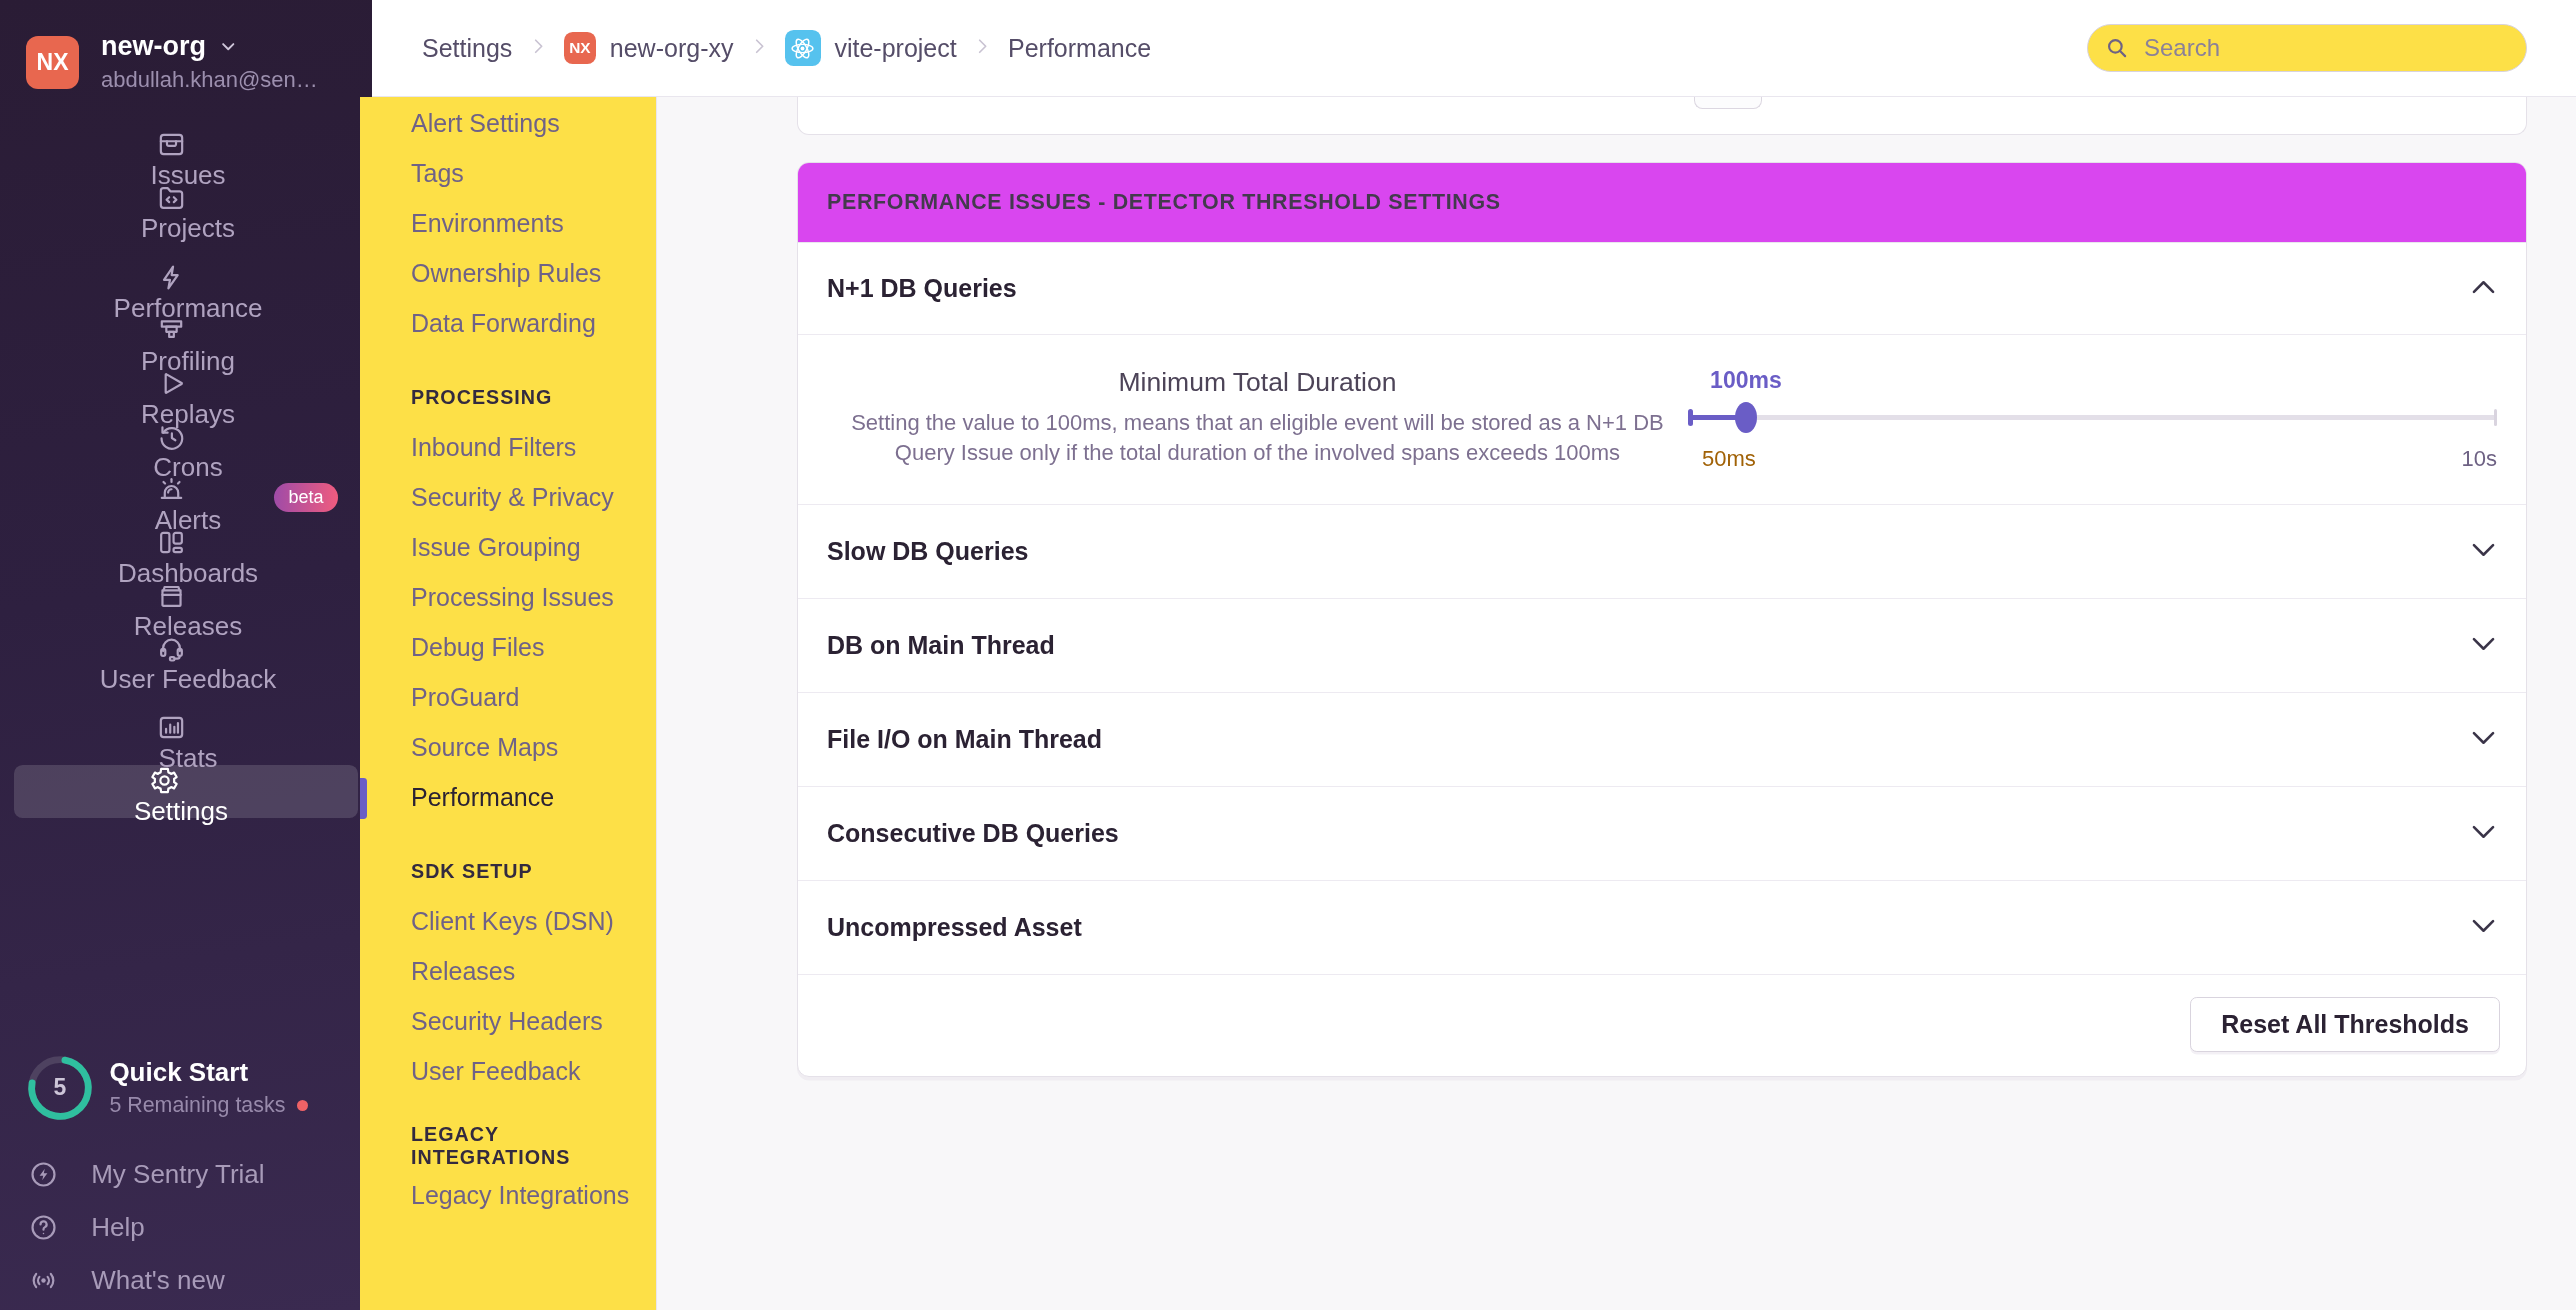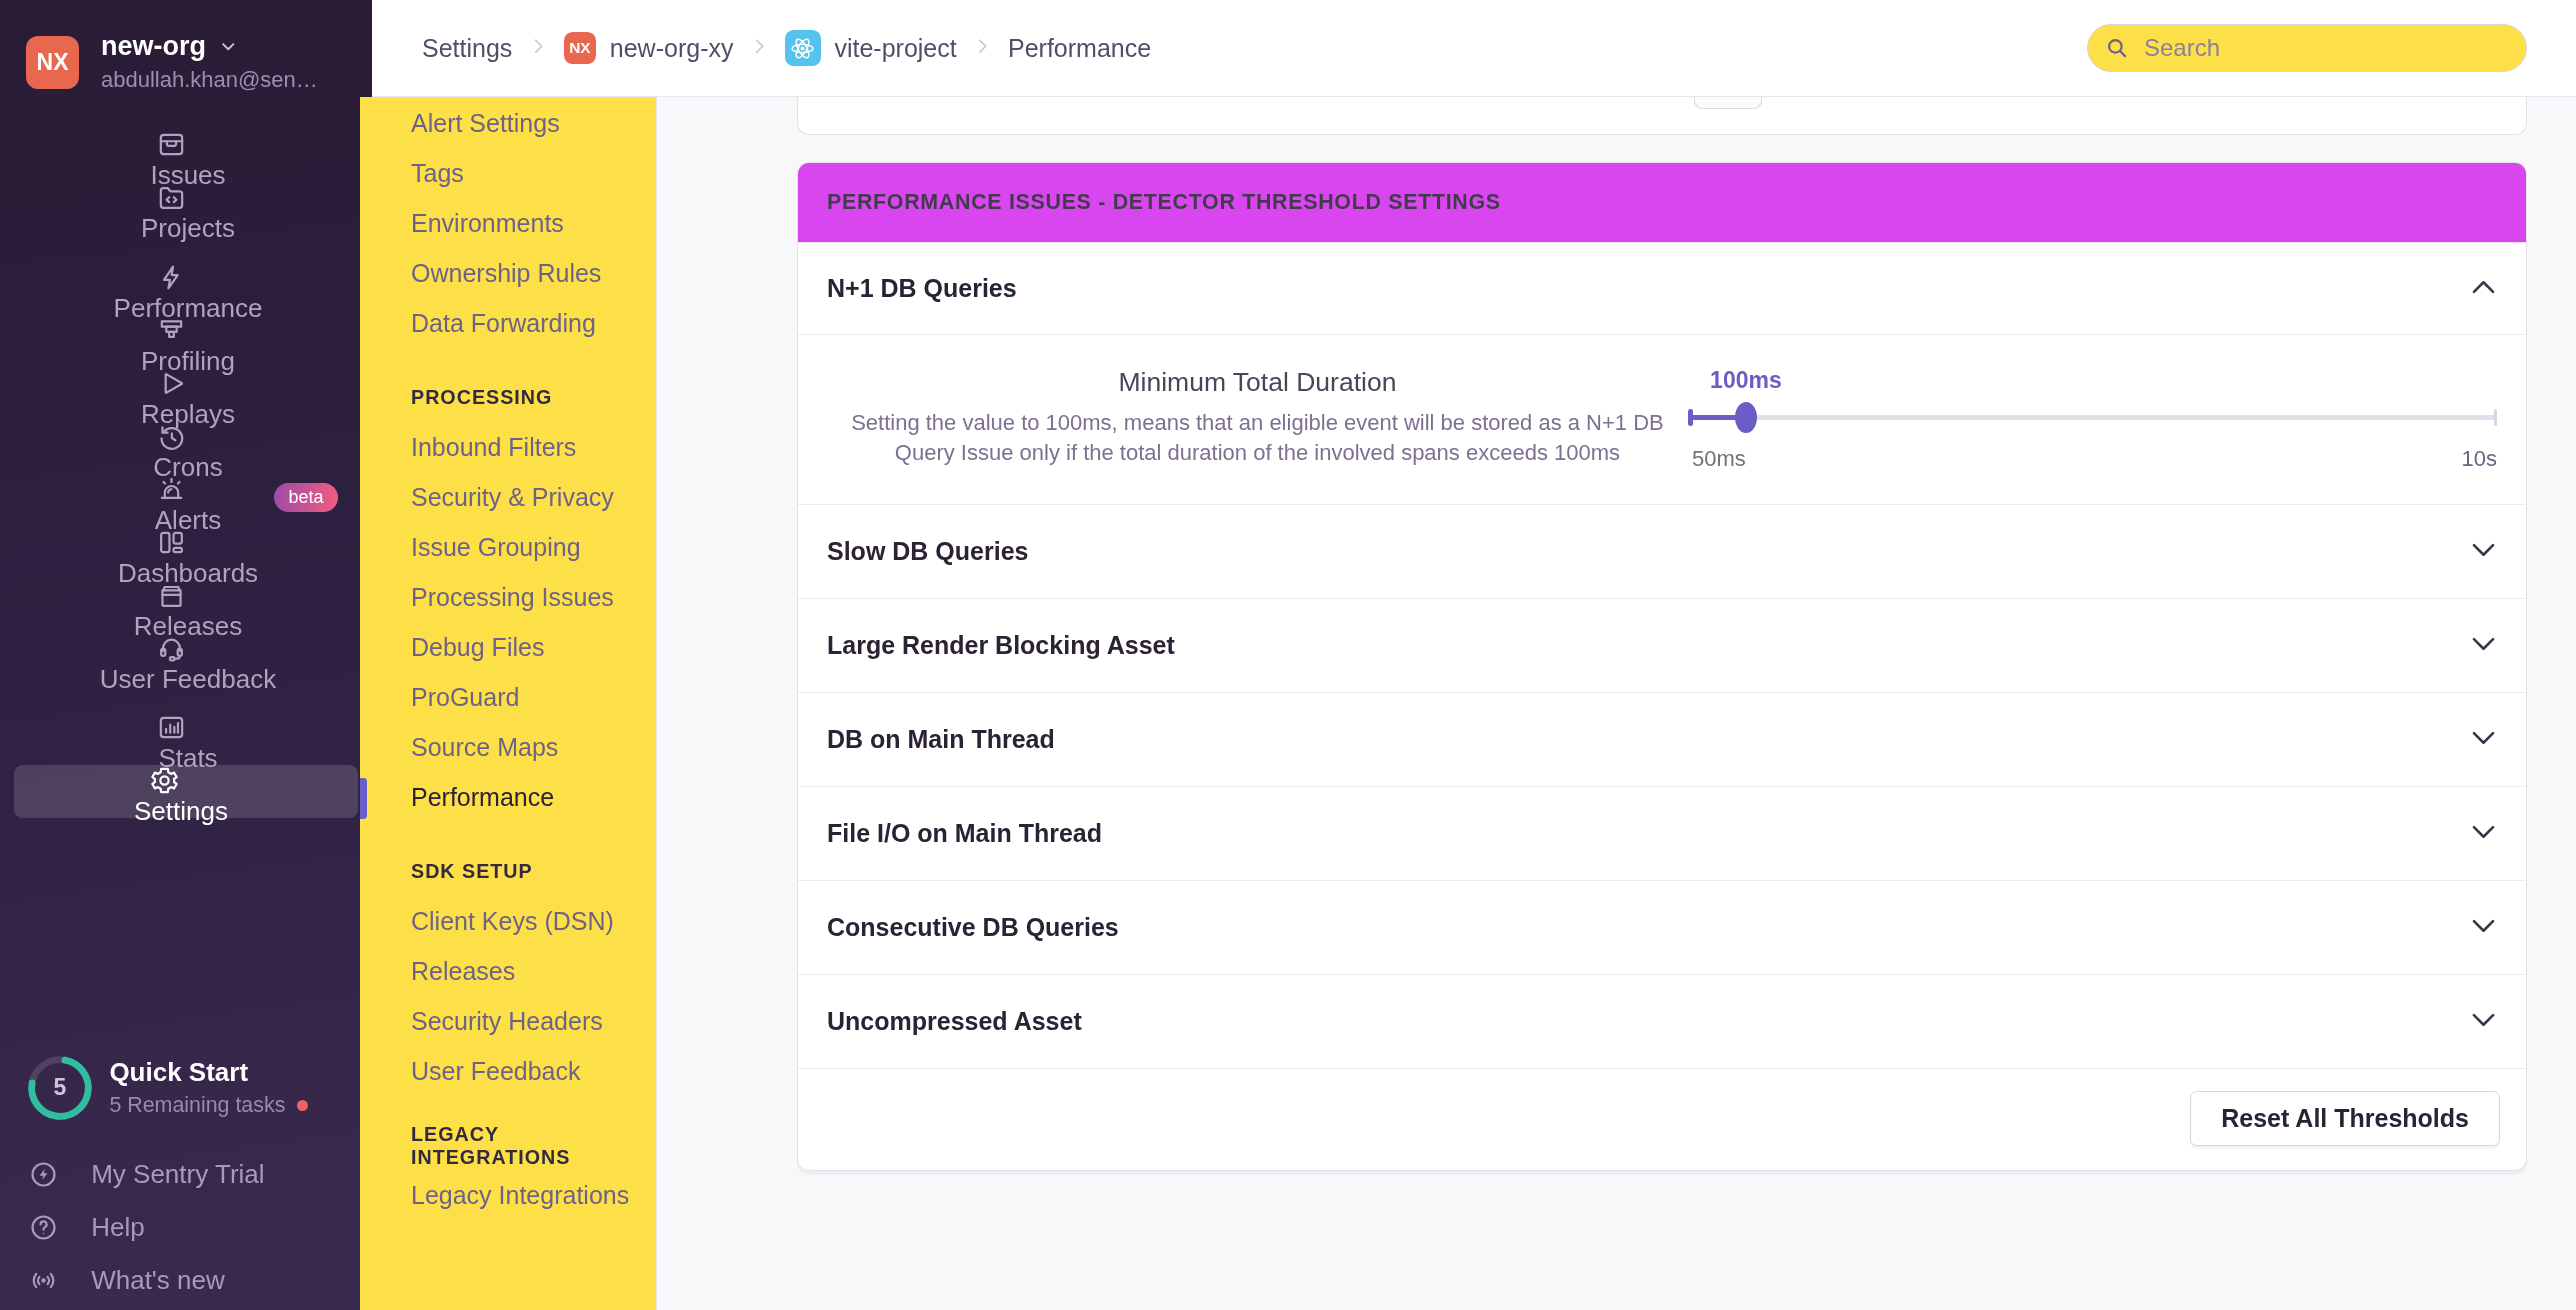--- a/index.html
+++ b/index.html
@@ -89,21 +89,21 @@
   .detail-desc { font-size:22px; color:#7d7090; line-height:30px; margin-top:10.3px; }
   .slider-wrap { margin-left:auto; position:relative; width:812px; height:113px; margin-top:1.7px; }
   .slider-value { position:absolute; left:58px; transform:translateX(-50%); top:0;
     color:#6a5dc6; font-size:23px; font-weight:bold; }
   .slider-track { position:absolute; top:48px; left:0; right:0; height:5.1px; background:#e3dfe8; border-radius:2.6px; cursor:pointer; }
   .slider-fill { position:absolute; top:48px; left:0; width:58px; height:5.1px; background:#6a5dc6; border-radius:2.6px; }
   .tick-left { position:absolute; left:0; top:42px; width:5.1px; height:17px; background:#6a5dc6; border-radius:2.6px; }
   .tick-right { position:absolute; right:0; top:42px; width:3.4px; height:17px; background:#d9d4df; border-radius:1.7px; }
   .slider-thumb { position:absolute; left:58px; top:35px; width:22px; height:31px; background:#6a5dc6;
     border-radius:50%; transform:translateX(-50%); cursor:grab; }
-  .slider-min { position:absolute; left:4px; top:79px; font-size:22px; color:#737373; }
+  .slider-min { position:absolute; left:14px; top:79px; font-size:22px; color:#a16207; }
   .slider-max { position:absolute; right:0; top:79px; font-size:22px; color:#6e6284; }
 
   .acc-row { height:94px; display:flex; align-items:center; justify-content:space-between;
     padding:0 29px; border-bottom:1.7px solid #edeaf1; cursor:pointer; }
   .card-footer { padding:22px 26px 24px 29px; display:flex; justify-content:flex-end; }
   .reset-btn { height:55px; padding:0 30px; background:#fff; border:1.7px solid #d9d4de; border-radius:6.8px;
     font-size:25px; font-weight:bold; color:#2b2233; font-family:inherit; cursor:pointer;
     box-shadow:0 2.6px 0 rgba(45,0,85,0.06); }
 </style>
 </head>
@@ -407,26 +407,20 @@
         </div>
       </div>
 
       <div class="acc-row">
         <span class="row-label">Slow DB Queries</span>
         <span class="chev"><svg viewBox="0 0 24 16">
               <path d="M3 3l9 9 9-9"></path>
             </svg></span>
       </div>
       <div class="acc-row">
-        <span class="row-label">Large Render Blocking Asset</span>
-        <span class="chev"><svg viewBox="0 0 24 16">
-              <path d="M3 3l9 9 9-9"></path>
-            </svg></span>
-      </div>
-      <div class="acc-row">
         <span class="row-label">DB on Main Thread</span>
         <span class="chev"><svg viewBox="0 0 24 16">
               <path d="M3 3l9 9 9-9"></path>
             </svg></span>
       </div>
       <div class="acc-row">
         <span class="row-label">File I/O on Main Thread</span>
         <span class="chev"><svg viewBox="0 0 24 16">
               <path d="M3 3l9 9 9-9"></path>
             </svg></span>

